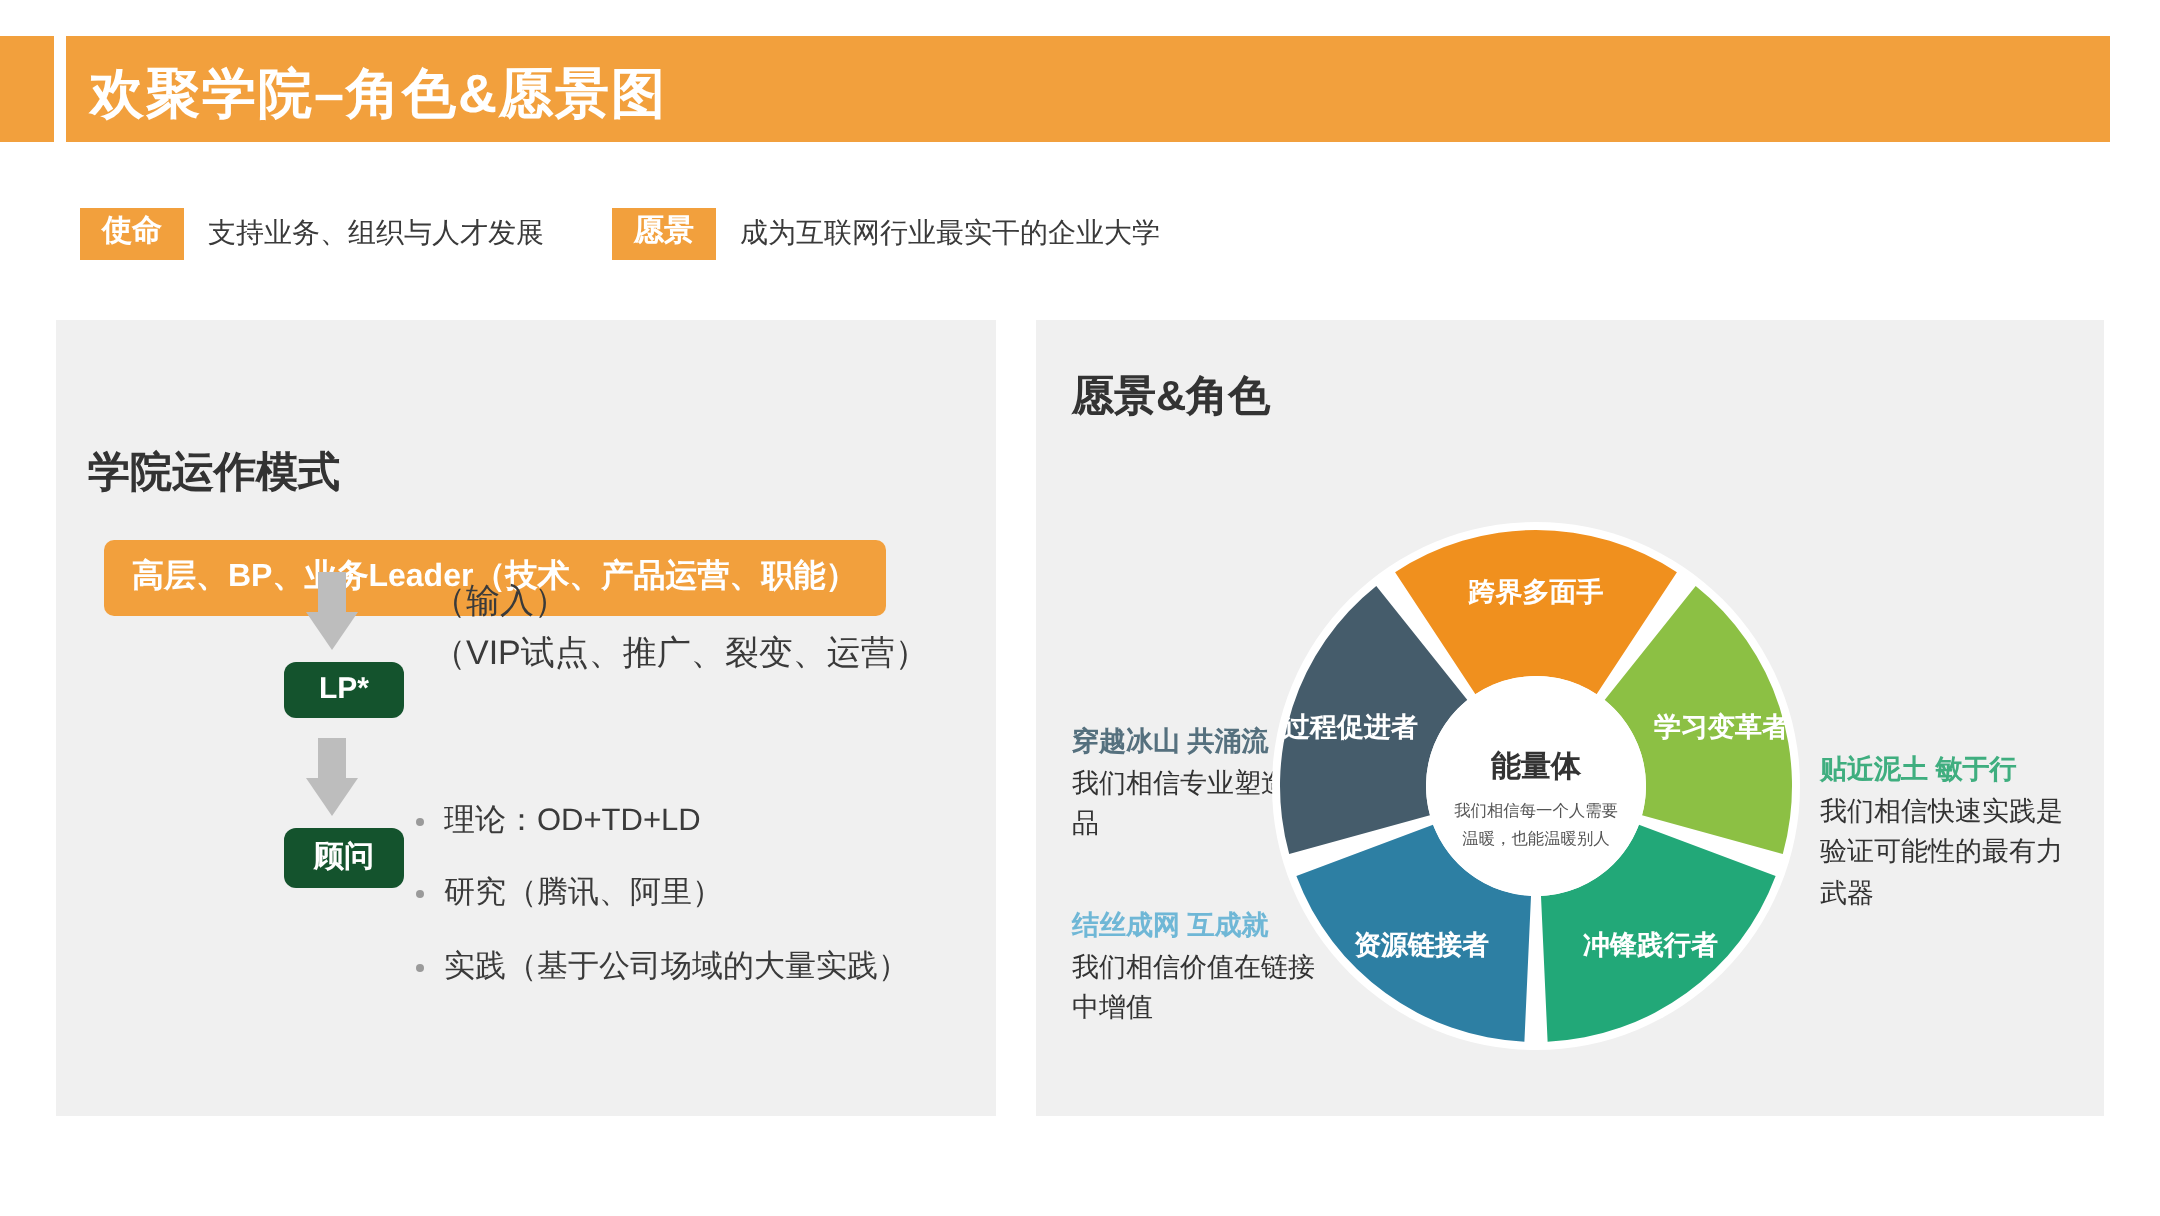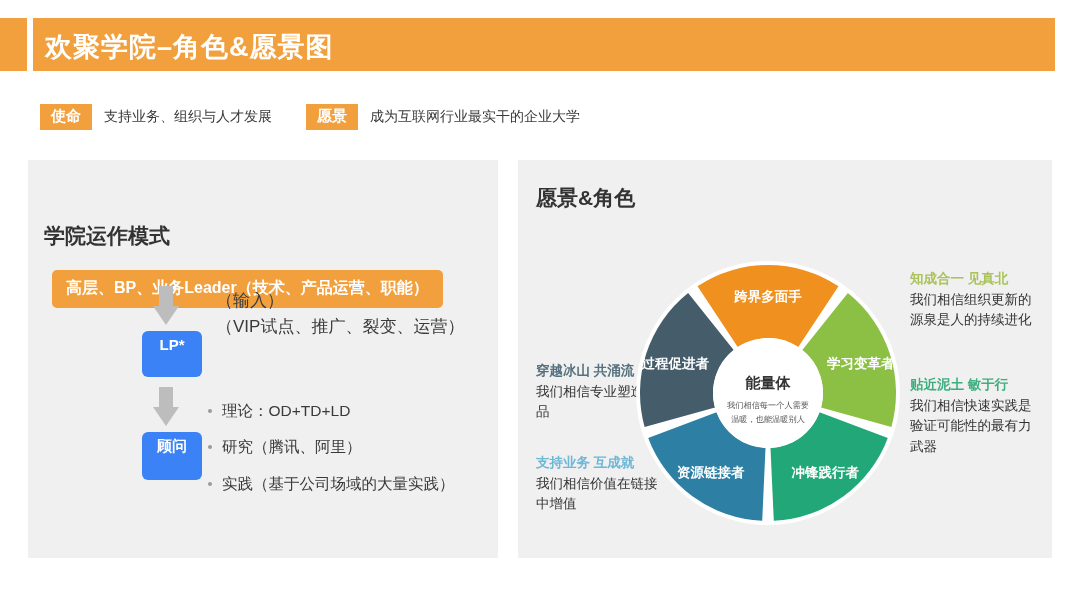--- a/index.html
+++ b/index.html
@@ -59,22 +59,22 @@
   .arrow .stem{
     position:absolute;left:6px;top:0;width:14px;height:22px;background:#BDBDBD;
   }
   .arrow .head{
     position:absolute;left:0;top:20px;width:0;height:0;
     border-left:13px solid transparent;border-right:13px solid transparent;
     border-top:19px solid #BDBDBD;
   }
   .node-chip{
     display:block;margin:5px auto 0;width:60px;text-align:center;
-    background:#3b82f6;color:#ffffff;border-radius:6px;
-    font-size:15px;font-weight:bold;padding:5px 0 24px;
+    background:#14532d;color:#ffffff;border-radius:6px;
+    font-size:15px;font-weight:bold;padding:5px 0 6px;
   }
   .flow-text{position:absolute;left:172px;top:66px;width:280px;}
   .ftline{font-size:17px;color:#3a3a3a;line-height:1.55;white-space:nowrap;}
   .ftline.sp{margin-top:18px;}
   .bullets{position:absolute;left:164px;top:178px;width:300px;}
   .bullet{
     font-size:15.5px;color:#3a3a3a;line-height:1.45;margin-bottom:14px;
     position:relative;padding-left:14px;white-space:nowrap;
   }
   .bullet:before{
@@ -163,26 +163,22 @@
   <div class="panel panel-right">
     <div style="position:absolute;left:18px;top:24px;">
       <div class="panel-title">愿景&amp;角色</div>
     </div>
 
     <div class="note n2">
       <div class="note-h" style="color: rgb(85, 112, 126);">穿越冰山 共涌流</div>
       <div class="note-b">我们相信专业塑造精品</div>
     </div>
     <div class="note n3">
-      <div class="note-h" style="color: rgb(111, 183, 214);">支持业务 互成就</div>
+      <div class="note-h" style="color: rgb(111, 183, 214);">结丝成网 互成就</div>
       <div class="note-b">我们相信价值在链接中增值</div>
-    </div>
-    <div class="note n4">
-      <div class="note-h" style="color: rgb(169, 195, 90);">知成合一  见真北</div>
-      <div class="note-b">我们相信组织更新的源泉是人的持续进化</div>
     </div>
     <div class="note n5">
       <div class="note-h" style="color: rgb(63, 174, 127);">贴近泥土 敏于行</div>
       <div class="note-b">我们相信快速实践是验证可能性的最有力武器</div>
     </div>
 
     <div class="donut-wrap">
       <svg id="donut-svg" width="266" height="266" viewBox="0 0 266 266">
         <circle cx="133" cy="133" r="132" fill="#ffffff"></circle>
         <g id="donut-segments">

